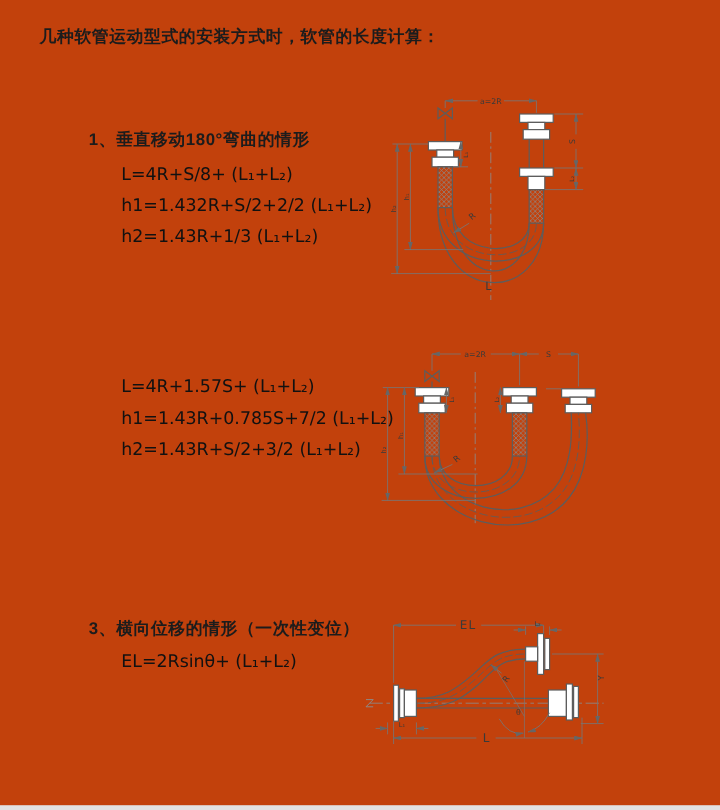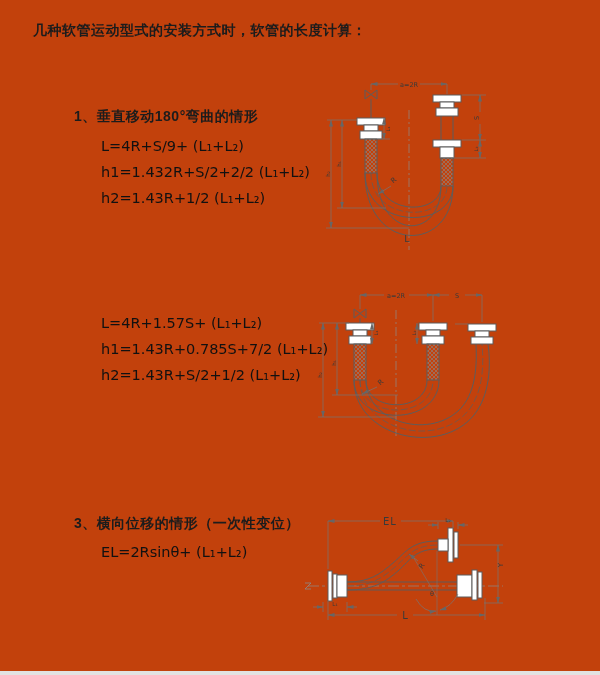--- a/index.html
+++ b/index.html
@@ -22,31 +22,31 @@
 </head>
 <body>
 
 <div class="page">
 
   <div class="doc-title">几种软管运动型式的安装方式时，软管的长度计算：</div>
 
   <div class="section" id="section-1" style="top:108px;">
     <div class="heading">1、垂直移动180°弯曲的情形</div>
     <div class="formulas">
-      <div>L=4R+S/9+ (L₁+L₂)</div>
+      <div>L=4R+S/8+ (L₁+L₂)</div>
       <div>h1=1.432R+S/2+2/2 (L₁+L₂)</div>
-      <div>h2=1.43R+1/2 (L₁+L₂)</div>
+      <div>h2=1.43R+1/3 (L₁+L₂)</div>
     </div>
   </div>
 
   <div class="section" id="section-2" style="top:303px;">
     <div class="formulas">
       <div>L=4R+1.57S+ (L₁+L₂)</div>
       <div>h1=1.43R+0.785S+7/2 (L₁+L₂)</div>
-      <div>h2=1.43R+S/2+1/2 (L₁+L₂)</div>
+      <div>h2=1.43R+S/2+3/2 (L₁+L₂)</div>
     </div>
   </div>
 
   <div class="section" id="section-3" style="top:515px;">
     <div class="heading">3、横向位移的情形（一次性变位）</div>
     <div class="formulas">
       <div>EL=2Rsinθ+ (L₁+L₂)</div>
     </div>
   </div>
 

